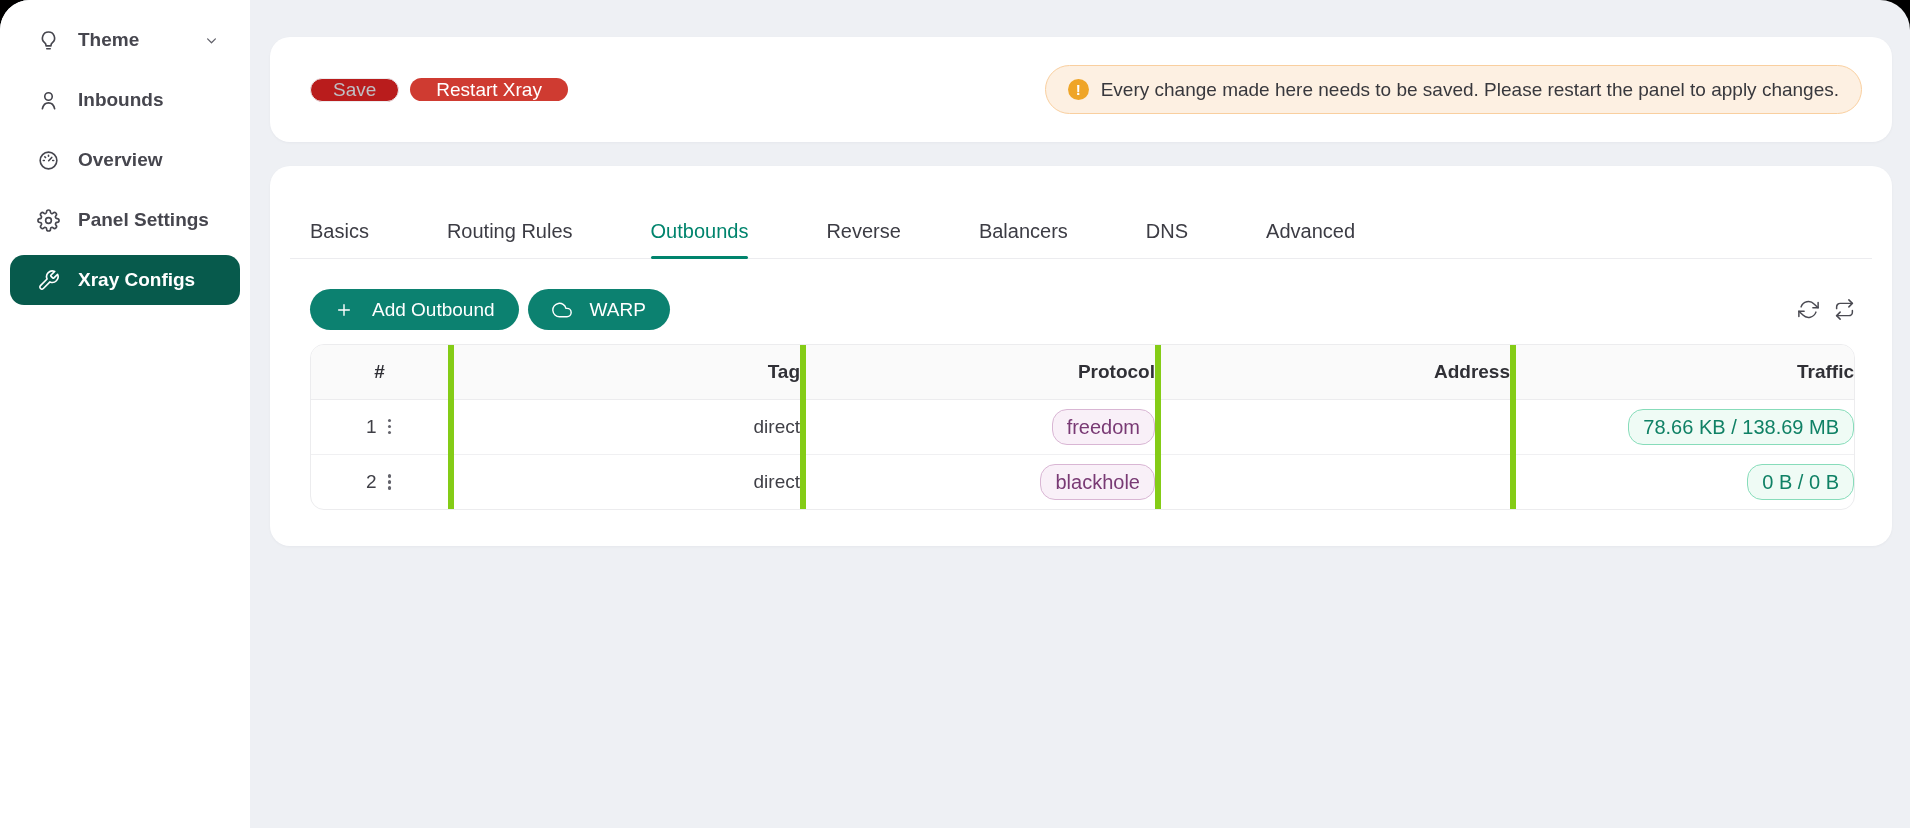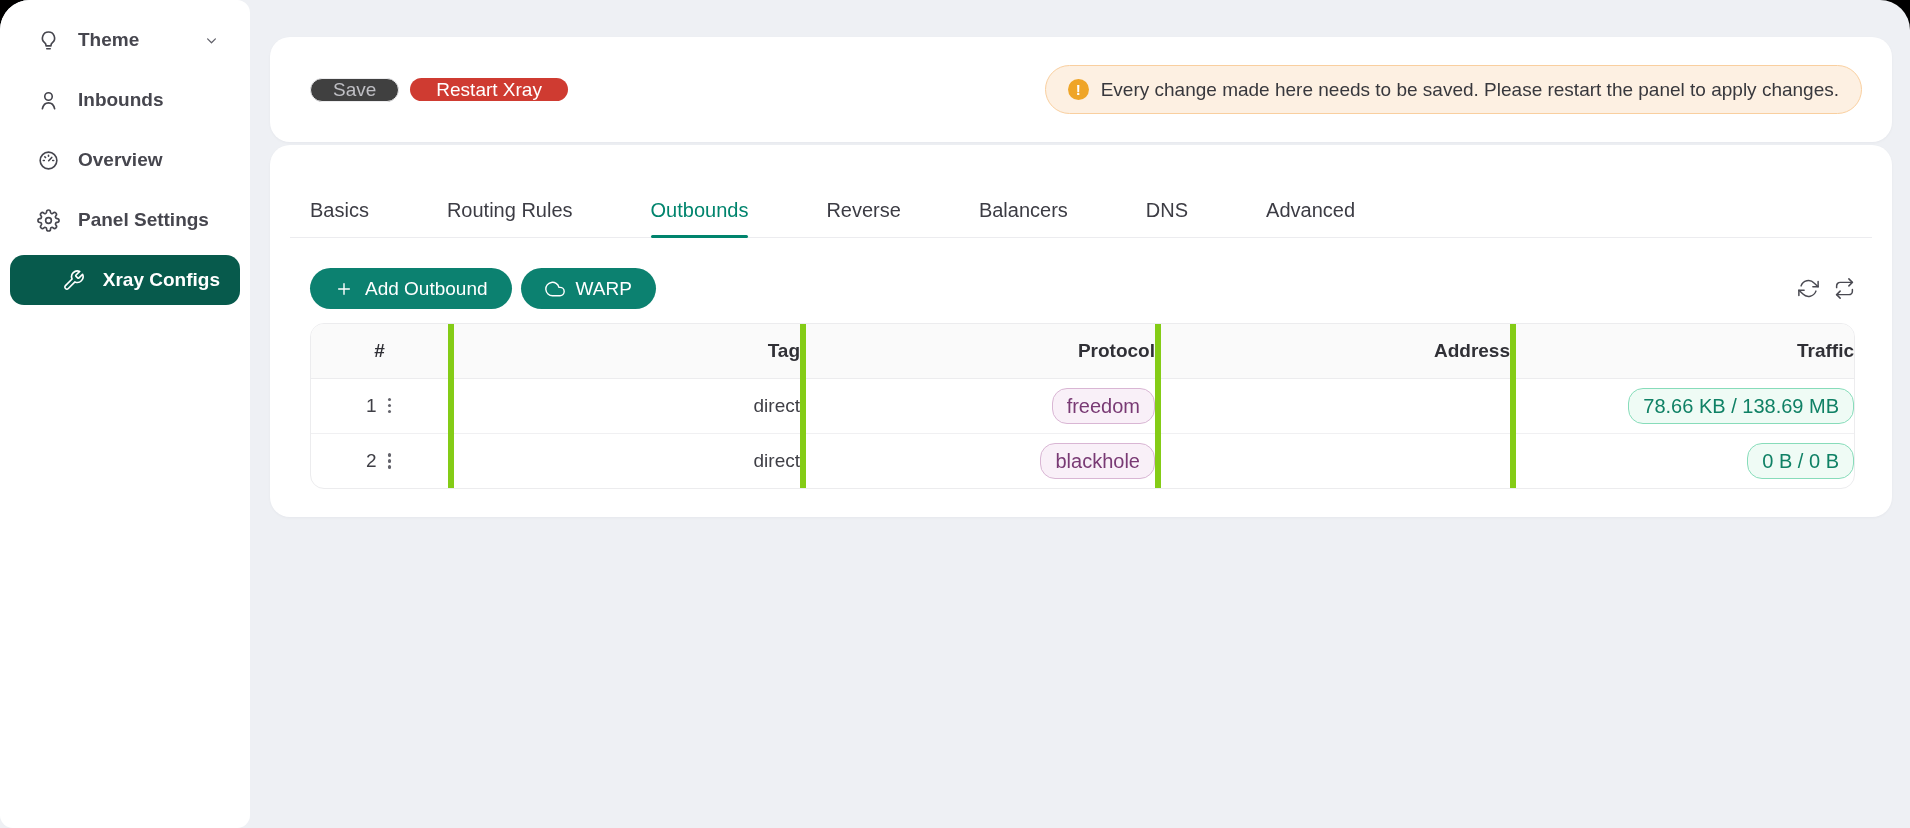--- a/index.html
+++ b/index.html
@@ -11,71 +11,71 @@
     -webkit-font-smoothing:antialiased;
   }
   .page {
     width:1910px; height:828px;
     display:flex;
     background:var(--page-bg,#eef0f4);
     border-radius:30px 30px 0 0;
     overflow:hidden;
   }
   
-  .sidebar { flex:0 0 250px; width:250px; background:#fff; padding-top:15px;border-radius:13px; }
+  .sidebar { flex:0 0 250px; width:250px; background:#fff; padding-top:15px; }
   .nav-item {
     height:50px; margin:0 10px 10px; border-radius:14px;
     display:flex; align-items:center; gap:18px;
     padding:0 20px 0 27px;
     font-size:19px; font-weight:600; color:#46464e; cursor:pointer;
   }
   .nav-item .nicon { display:flex; }
   .nav-item svg { width:23px; height:23px; flex:0 0 auto; }
-  .nav-item.active { background:var(--sidebar-active-bg,#075a4c); color:#fff;justify-content:flex-end; }
+  .nav-item.active { background:var(--sidebar-active-bg,#075a4c); color:#fff; }
   .nav-chevron { margin-left:auto; display:flex; color:#5f5f68; }
   .nav-chevron svg { width:17px; height:17px; }
   
   .content { flex:1; padding:37px 18px 0 20px; }
   .card { background:#fff; border-radius:20px; box-shadow:0 1px 3px rgba(15,23,42,.04); }
   .topcard { height:105px; display:flex; align-items:center; padding:0 30px 0 40px; }
   button { font-family:inherit; }
   .btn-save {
     height:24px; padding:0 22px; border-radius:21px; font-size:19px;
-    background:#404040; border:1px solid #ececee; color:#bfbfc4;
+    background:#b91c1c; border:1px solid #ececee; color:#bfbfc4;
   }
   .btn-restart {
     height:23px; padding:0 26px; margin-left:11px; border-radius:21px; font-size:19px;
     background:var(--danger,#cf3b31); border:none; color:#fff; cursor:pointer;
   }
   .alert {
     margin-left:auto; height:49px; display:flex; align-items:center; gap:12px;
     padding:0 22px; border-radius:25px; font-size:19px; color:#38383d;
     background:var(--warning-bg,#fdf0e2); border:1px solid var(--warning-border,#f9cf9f);
   }
   .warn-icon {
     width:21px; height:21px; border-radius:50%;
     background:var(--warning-icon,#efa528); color:#fff;
     font-size:15px; font-weight:700; line-height:1;
     display:flex; align-items:center; justify-content:center;
   }
   
-  .maincard { margin-top:3px; padding-bottom:28px; }
+  .maincard { margin-top:24px; padding-bottom:36px; }
   .tabs {
     display:flex; gap:78px; margin:0 20px; padding:54px 20px 0;
     border-bottom:1px solid #ececef;
   }
   .tab { font-size:20px; color:#3c3c44; padding-bottom:15px; position:relative; cursor:pointer; white-space:nowrap; }
   .tab.active { color:var(--accent,#00846d); font-weight:500; }
   .tab.active::after {
     content:""; position:absolute; left:0; right:0; bottom:-1px; height:3px;
     border-radius:3px; background:var(--accent,#00846d);
   }
   .toolbar { display:flex; align-items:center; gap:9px; margin:30px 37px 0 40px; }
   .btn-green {
-    height:41px; display:inline-flex; align-items:center; gap:11px;
+    height:41px; display:inline-flex; align-items:center; gap:18px;
     padding:0 24px; border:none; border-radius:21px; cursor:pointer;
     background:var(--button-green,#0c8170); color:#fff; font-size:19px;
   }
   .btn-green .bicon { display:flex; }
   .btn-green svg { width:20px; height:20px; }
   .icon-actions { margin-left:auto; display:flex; align-items:center; gap:15px; color:#4a4a52; }
   .icon-actions .act { cursor:pointer; display:flex; }
   .icon-actions svg { width:21px; height:21px; }
   
   .table-wrap { margin:14px 37px 0 40px; border:1px solid #ececee; border-radius:14px; overflow:hidden; }

